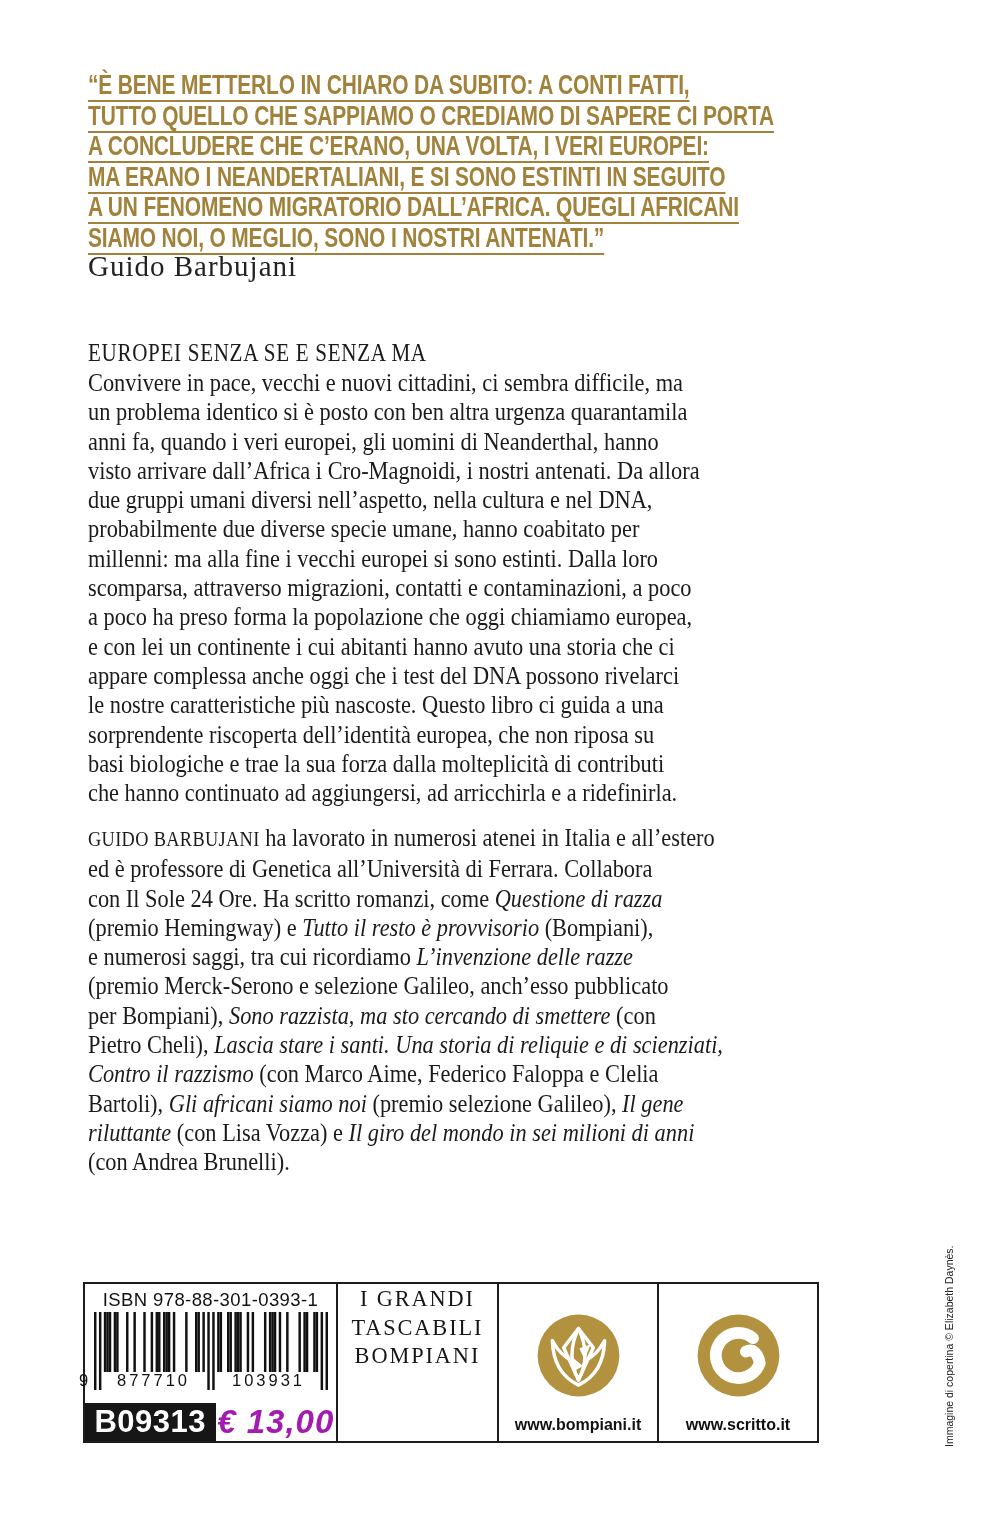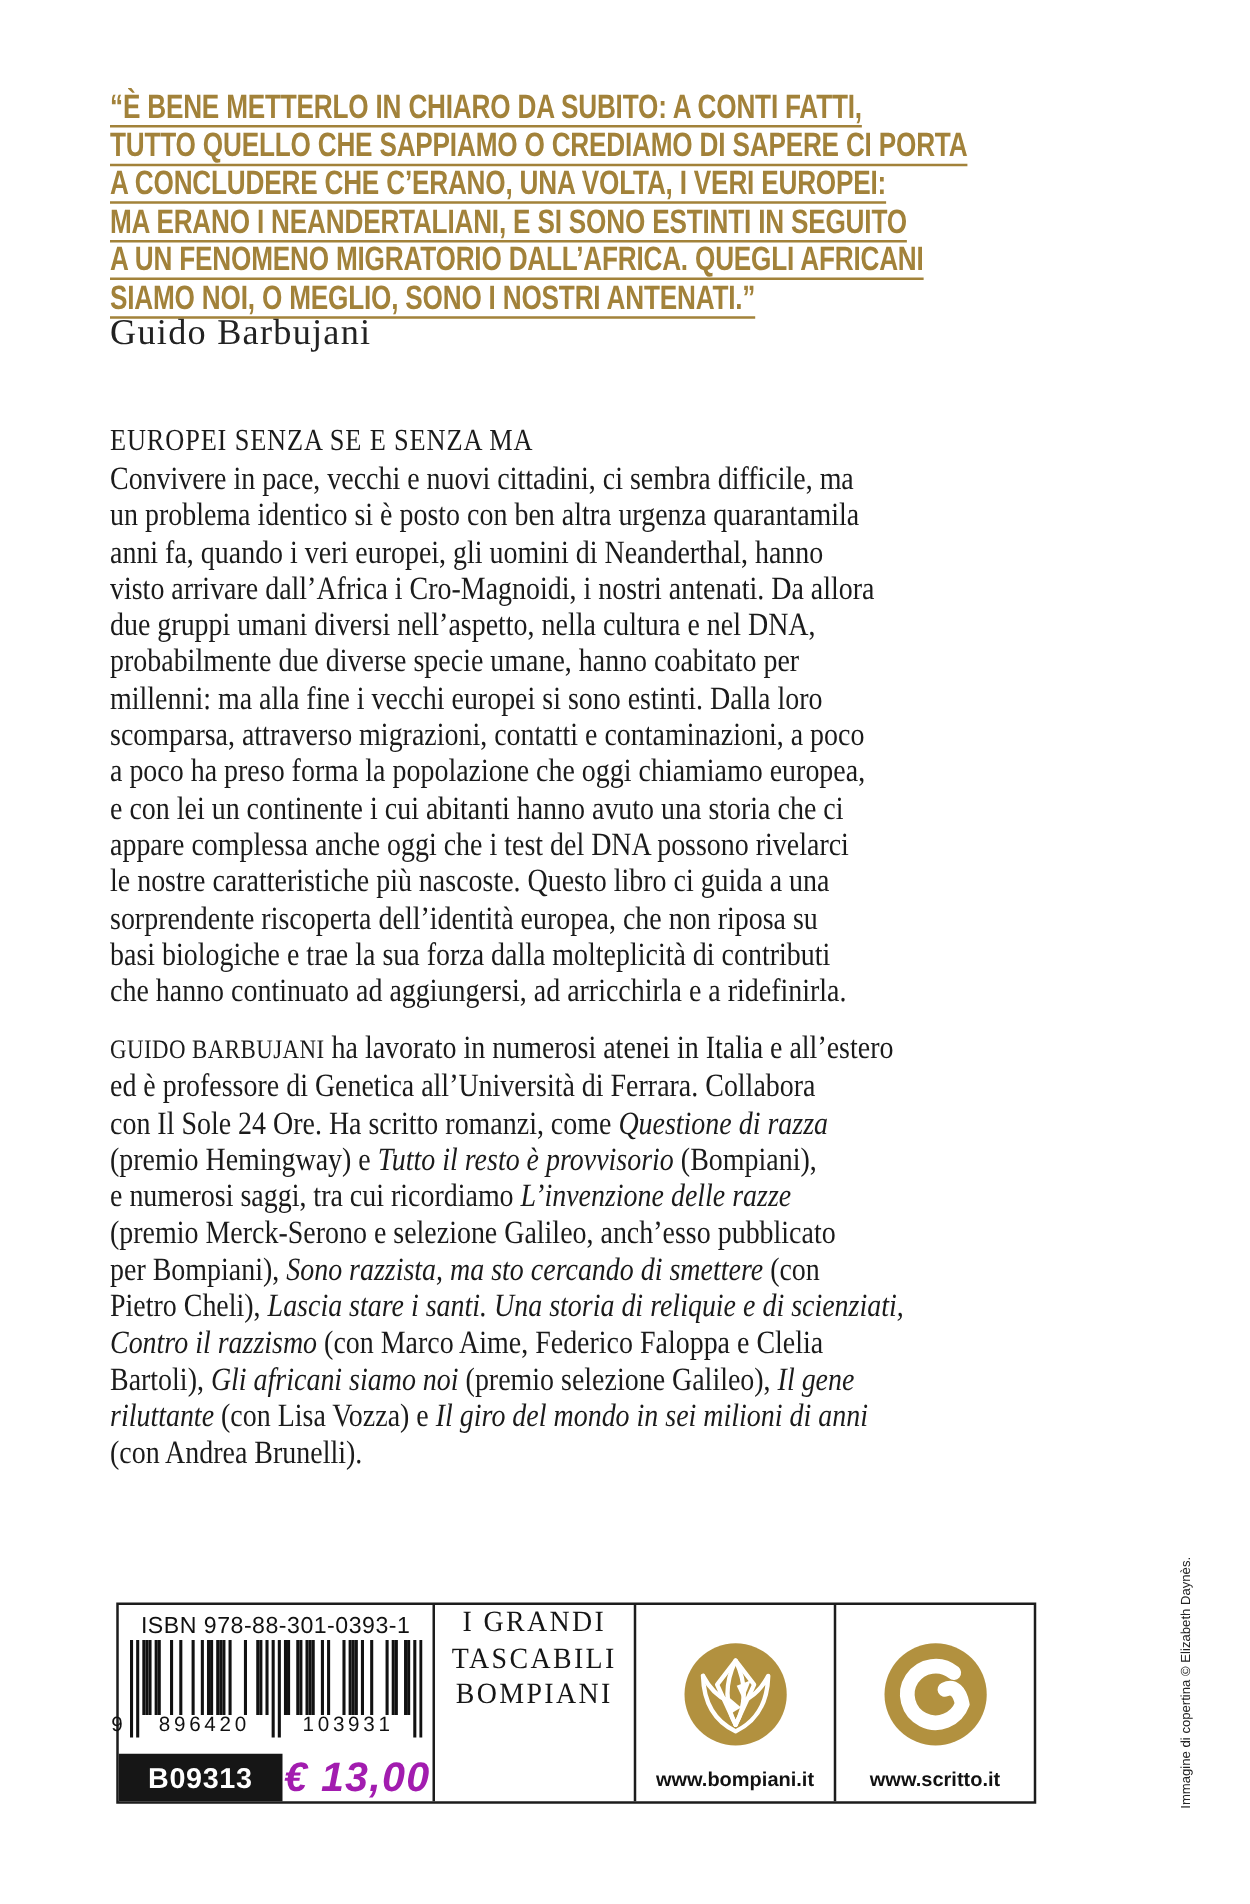--- a/index.html
+++ b/index.html
@@ -20,38 +20,38 @@
   
   .cond{transform:scaleX(0.86);transform-origin:0 0;width:870px;white-space:nowrap;}
   .desc{position:absolute;left:88px;top:338px;}
   .desc .heading{font-size:24.5px;letter-spacing:0.8px;line-height:30px;}
   .desc .body, .bio-text{font-size:26px;line-height:29.3px;}
   .bio{position:absolute;left:88px;top:823px;}
   .it{font-style:italic;}
   .caps{text-transform:uppercase;font-size:0.82em;letter-spacing:0.4px;}
 
   
-  .colophon{position:absolute;left:93px;top:1282px;width:736px;height:161px;
+  .colophon{position:absolute;left:83px;top:1282px;width:736px;height:161px;
             border:2px solid #1c1c1c;display:flex;box-sizing:border-box;background:#fff;}
   .cell{box-sizing:border-box;border-left:2px solid #1c1c1c;position:relative;}
   .cell:first-child{border-left:none;}
   .cell-barcode{width:251px;display:flex;flex-direction:column;}
   .isbn-label{font-family:"Liberation Sans",sans-serif;font-size:18.5px;letter-spacing:0.4px;
               text-align:center;margin-top:5px;height:23px;color:#111;}
   .bc-wrap{position:relative;width:234px;height:80px;margin:0 auto;}
   .bc-wrap svg{position:absolute;left:0;top:0;width:234px;height:80px;}
   .bc-wrap svg rect{fill:#111;}
   .bc-digit{position:absolute;top:59px;font-family:"Liberation Sans",sans-serif;
             font-size:16.5px;color:#111;text-align:center;letter-spacing:3px;}
   .bc-d-first{left:-17px;width:14px;letter-spacing:0;}
   .bc-d-left{left:10px;width:100px;}
   .bc-d-right{left:123px;width:104px;}
   .price-row{margin-top:auto;display:flex;height:38px;font-family:"Liberation Sans",sans-serif;font-weight:bold;}
   .code-box{width:52%;background:#161616;color:#fff;display:flex;align-items:center;
-            justify-content:center;font-size:23px;letter-spacing:0.5px;}
+            justify-content:center;font-size:31px;letter-spacing:0.5px;}
   .price-box{flex:1;display:flex;align-items:center;justify-content:center;
              font-size:33px;color:#a21caf;letter-spacing:1px;font-style:italic;}
   .cell-series{width:161px;display:flex;align-items:flex-start;justify-content:center;}
   .series-text{font-size:23.5px;line-height:28.5px;letter-spacing:2px;text-align:center;
                transform:scaleX(0.95);color:#161616;}
   .cell-logo{flex:1;display:flex;flex-direction:column;align-items:center;}
   .logo-circle{margin-top:28px;width:87px;height:87px;}
   .logo-url{margin-top:auto;margin-bottom:7px;font-family:"Liberation Sans",sans-serif;
             font-weight:bold;font-size:16px;color:#111;}
 
@@ -121,21 +121,21 @@
             <rect x="78" y="0" width="1" height="60"></rect>
             <rect x="83" y="0" width="1" height="60"></rect>
             <rect x="85" y="0" width="1" height="60"></rect>
             <rect x="86" y="0" width="1" height="60"></rect>
             <rect x="89" y="0" width="1" height="60"></rect>
             <rect x="90" y="0" width="1" height="60"></rect>
             <rect x="92" y="0" width="1" height="78"></rect>
             <rect x="94" y="0" width="1" height="78"></rect>
           </svg>
         <span class="bc-digit bc-d-first">9</span>
-        <span class="bc-digit bc-d-left">896420</span>
+        <span class="bc-digit bc-d-left">877710</span>
         <span class="bc-digit bc-d-right">103931</span>
       </div>
       <div class="price-row">
         <div class="code-box">B09313</div>
         <div class="price-box">€ 13,00</div>
       </div>
     </div>
 
     <div class="cell cell-series">
       <div class="series-text">I GRANDI<br>TASCABILI<br>BOMPIANI</div>

